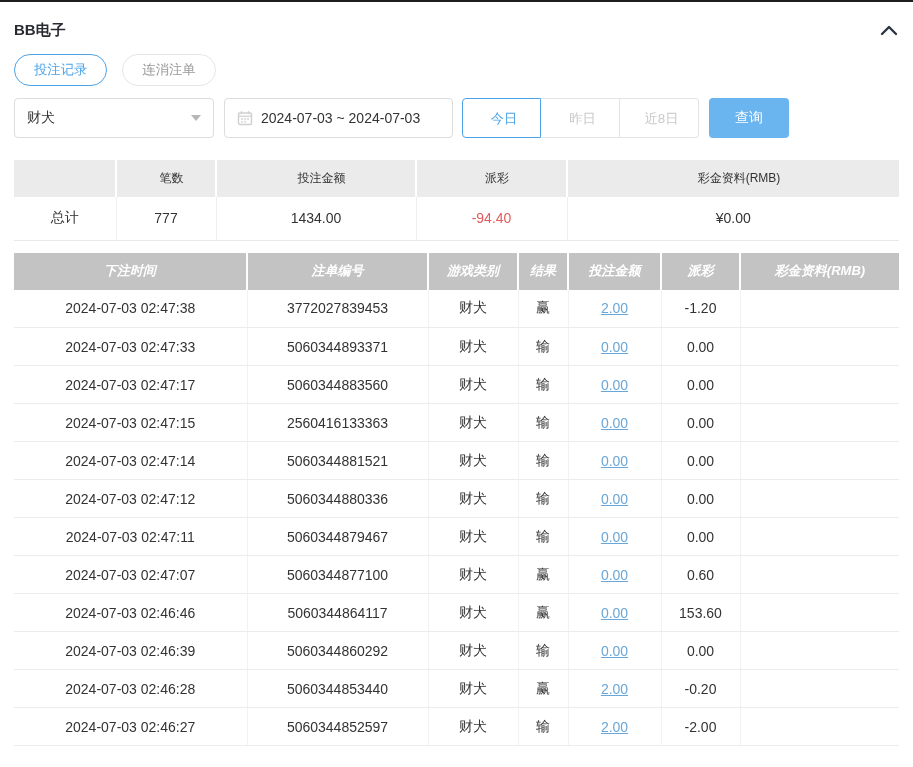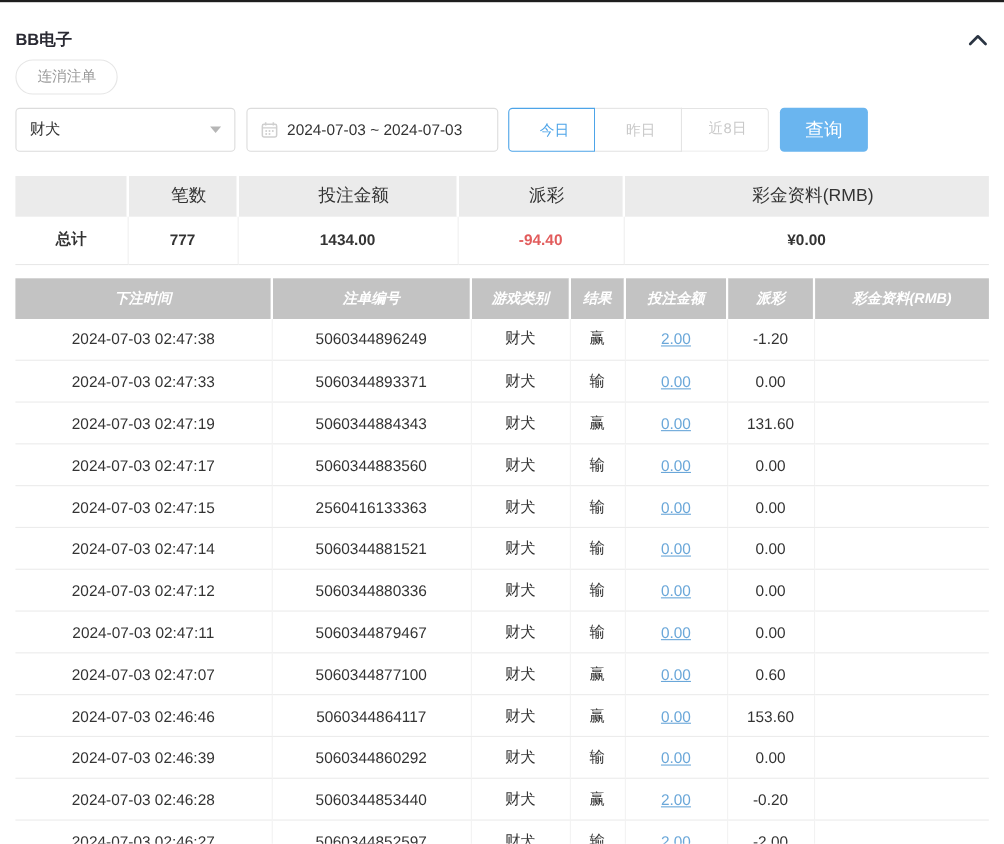--- a/index.html
+++ b/index.html
@@ -19,50 +19,50 @@
   html,body{margin:0;padding:0;}
   body{
     width:913px;height:767px;overflow:hidden;background:#fff;
     font-family:"Liberation Sans","DejaVu Sans",sans-serif;
     font-size:14px;color:var(--text);
   }
   .top-line{height:2px;background:#1e1e1e;}
   .wrap{padding:0 14px;}
 
   
-  .panel-header{display:flex;justify-content:space-between;align-items:flex-end;padding-top:12px;height:44px;}
+  .panel-header{display:flex;justify-content:space-between;align-items:center;padding-top:12px;height:44px;}
   .panel-title{font-size:15px;font-weight:bold;color:#2a2a33;}
   .collapse-btn{width:20px;height:20px;display:flex;align-items:center;justify-content:center;cursor:pointer;}
 
   
   .tabs{margin-top:8px;display:flex;gap:15px;}
   .tab{height:32px;line-height:30px;padding:0 19px;border-radius:16px;border:1px solid #e6e6e6;color:var(--muted);background:#fff;cursor:pointer;}
   .tab.active{border-color:var(--accent);color:var(--accent);}
 
   
   .filter-row{margin-top:12px;display:flex;align-items:center;}
   .select{width:200px;height:40px;border:1px solid var(--border);border-radius:4px;display:flex;align-items:center;justify-content:space-between;padding:0 12px;cursor:pointer;}
   .caret-down{width:0;height:0;border-left:5px solid transparent;border-right:5px solid transparent;border-top:6px solid #b6b6b6;}
   .date-input{width:229px;height:40px;border:1px solid var(--border);border-radius:4px;display:flex;align-items:center;padding:0 12px;margin-left:10px;cursor:pointer;}
   .date-input .cal{margin-right:8px;display:flex;align-items:center;}
   .seg-group{display:flex;margin-left:9px;}
   .seg-btn{width:79px;height:40px;line-height:38px;text-align:center;background:#fff;border:1px solid #e4e4e4;border-left:none;color:var(--light-gray-text);cursor:pointer;padding-left:11px;}
   .seg-btn:first-child{border-left:1px solid #e4e4e4;border-radius:4px 0 0 4px;}
-  .seg-btn:last-child{border-radius:0 4px 4px 0;font-family:Liberation Mono, monospace;}
+  .seg-btn:last-child{border-radius:0 4px 4px 0;}
   .seg-btn.active{border:1px solid var(--accent);color:var(--accent);border-radius:4px 0 0 4px;}
-  .search-btn{width:80px;height:40px;margin-left:10px;background:var(--btn-blue);color:#fff;border:none;border-radius:4px;font-size:17px;cursor:pointer;}
+  .search-btn{width:80px;height:40px;margin-left:10px;background:var(--btn-blue);color:#fff;border:none;border-radius:4px;font-size:14px;cursor:pointer;}
 
   
   table{border-collapse:collapse;table-layout:fixed;width:885px;}
   td,th{overflow:hidden;white-space:nowrap;text-align:center;font-weight:normal;}
 
   .summary-table{margin-top:22px;}
-  .summary-table th{background:var(--sum-hdr);height:37px;font-size:16px;color:var(--text);padding-left:12px;}
+  .summary-table th{background:var(--sum-hdr);height:37px;font-size:12px;color:var(--text);padding-left:12px;}
   .summary-table th + th{border-left:2px solid #fff;}
-  .summary-table td{height:43px;border-bottom:1px solid #e8e8e8;font-size:14px;font-weight:bold;}
+  .summary-table td{height:43px;border-bottom:1px solid #e8e8e8;font-size:14px;}
   .summary-table td + td{border-left:1px solid #efefef;}
 
   .records-table{margin-top:12px;}
   .records-table th{background:var(--hdr-gray);color:#fff;height:37px;font-size:13px;font-weight:bold;font-style:italic;}
   .records-table th + th{border-left:2px solid #fff;}
   .records-table td{height:38px;border-bottom:1px solid var(--row-border);font-size:14px;color:var(--text);}
   .records-table td + td{border-left:1px solid #f2f2f2;}
 
   .red{color:var(--red);}
   a.bet-link{color:var(--link-blue);text-decoration:underline;cursor:pointer;}
@@ -77,20 +77,21 @@
   <div class="panel-header">
     <span class="panel-title">BB电子</span>
     <span class="collapse-btn">
       <svg width="18" height="12" viewBox="0 0 18 12">
         <polyline points="2,10 9,3 16,10" fill="none" stroke="#2b3543" stroke-width="2.4" stroke-linecap="round" stroke-linejoin="round"></polyline>
       </svg>
     </span>
   </div>
 
   <div class="tabs">
+    <button class="tab active">投注记录</button>
     <button class="tab">连消注单</button>
   </div>
 
   <div class="filter-row">
     <div class="select">
       <span>财犬</span>
       <span class="caret-down"></span>
     </div>
 
     <div class="date-input">
@@ -164,46 +165,37 @@
         <th>游戏类别</th>
         <th>结果</th>
         <th>投注金额</th>
         <th>派彩</th>
         <th>彩金资料(RMB)</th>
       </tr>
     </thead>
     <tbody>
         <tr>
           <td>2024-07-03 02:47:38</td>
-          <td>5060344896249</td>
+          <td>3772027839453</td>
           <td>财犬</td>
           <td>赢</td>
           <td><a class="bet-link">2.00</a></td>
           <td class="red">-1.20</td>
           <td></td>
         </tr>
         <tr>
           <td>2024-07-03 02:47:33</td>
           <td>5060344893371</td>
           <td>财犬</td>
           <td>输</td>
           <td><a class="bet-link">0.00</a></td>
           <td>0.00</td>
           <td></td>
         </tr>
         <tr>
-          <td>2024-07-03 02:47:19</td>
-          <td>5060344884343</td>
-          <td>财犬</td>
-          <td>赢</td>
-          <td><a class="bet-link">0.00</a></td>
-          <td>131.60</td>
-          <td></td>
-        </tr>
-        <tr>
           <td>2024-07-03 02:47:17</td>
           <td>5060344883560</td>
           <td>财犬</td>
           <td>输</td>
           <td><a class="bet-link">0.00</a></td>
           <td>0.00</td>
           <td></td>
         </tr>
         <tr>
           <td>2024-07-03 02:47:15</td>

